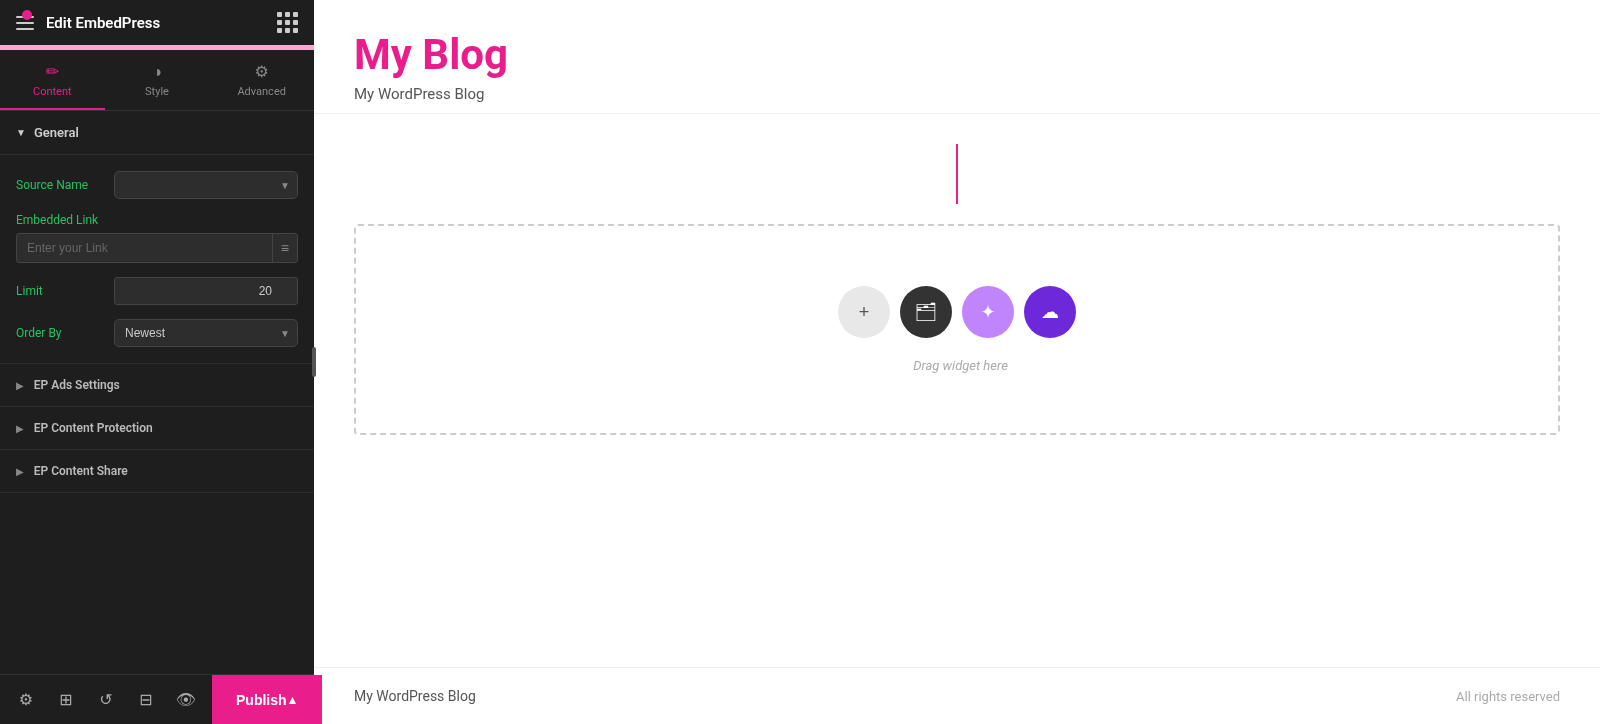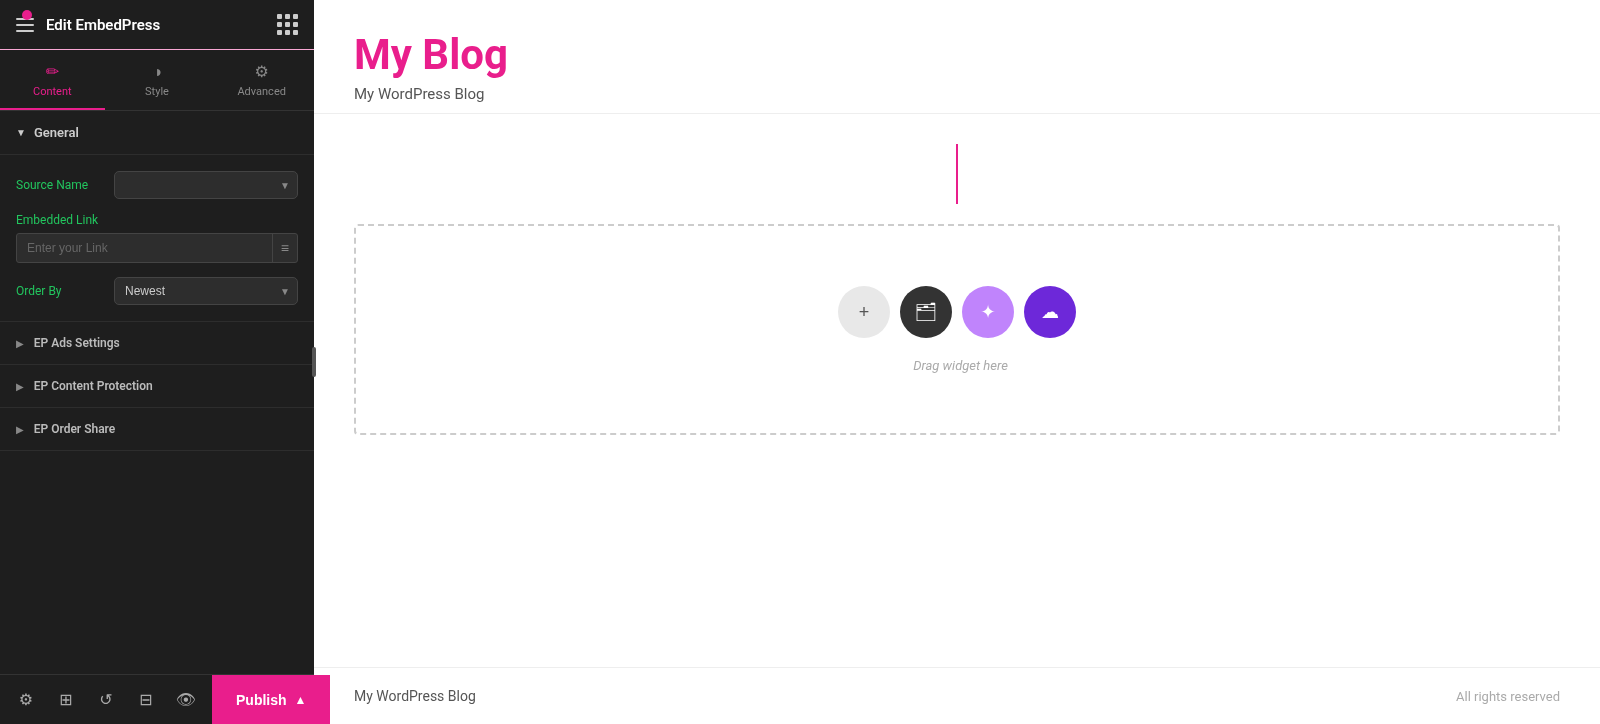--- a/index.html
+++ b/index.html
@@ -17,21 +17,21 @@
     }
 
     
     .sidebar-header {
       display: flex;
       align-items: center;
       justify-content: space-between;
       padding: 0 16px;
       height: 50px;
       background: #1e1e1e;
-      border-bottom: 1px solid #f9a8d4;
+      border-bottom: 5px solid #f9a8d4;
     }
     .sidebar-header-left {
       display: flex;
       align-items: center;
       gap: 12px;
     }
     .hamburger-icon {
       display: flex; flex-direction: column; gap: 4px; cursor: pointer;
     }
     .hamburger-icon span {
@@ -257,21 +257,20 @@
       background: #e91e8c;
       color: #fff;
       border: none;
       padding: 12px 24px;
       height: 50px;
       font-size: 14px;
       font-weight: 600;
       cursor: pointer;
       display: flex;
       align-items: center;
-      gap: 8px;
     }
     .publish-chevron {
       font-size: 12px;
     }
 
     
     .resize-handle {
       position: absolute;
       right: -6px;
       top: 0;
@@ -455,20 +454,26 @@
       </div>
 
       <div class="form-stack">
         <span class="form-label">Embedded Link</span>
         <div class="link-input-wrapper">
           <input type="text" class="link-input" placeholder="Enter your Link" style="">
           <button class="link-btn">≡</button>
         </div>
       </div>
 
+      <div class="form-row">
+        <span class="form-label">Limit</span>
+        <div class="form-control-wrapper">
+          <input type="number" class="form-number" value="20" style="">
+        </div>
+      </div>
 
       <div class="form-row">
         <span class="form-label">Order By</span>
         <div class="form-control-wrapper">
           <select class="form-select">
             <option value="newest">Newest</option>
             <option value="oldest">Oldest</option>
             <option value="popular">Popular</option>
           </select>
           <span class="select-arrow">▼</span>
@@ -486,21 +491,21 @@
     <div class="collapsible-section">
       <div class="collapsible-header">
         <span class="collapsible-arrow">▶</span>
         <span class="collapsible-label">EP Content Protection</span>
       </div>
     </div>
 
     <div class="collapsible-section">
       <div class="collapsible-header">
         <span class="collapsible-arrow">▶</span>
-        <span class="collapsible-label">EP Order Share</span>
+        <span class="collapsible-label">EP Content Share</span>
       </div>
     </div>
 
 
   </div>
 
   <div class="sidebar-footer">
     <div class="footer-icons">
       <button class="footer-icon-btn" title="Settings">⚙</button>
       <button class="footer-icon-btn" title="Layers">⊞</button>

